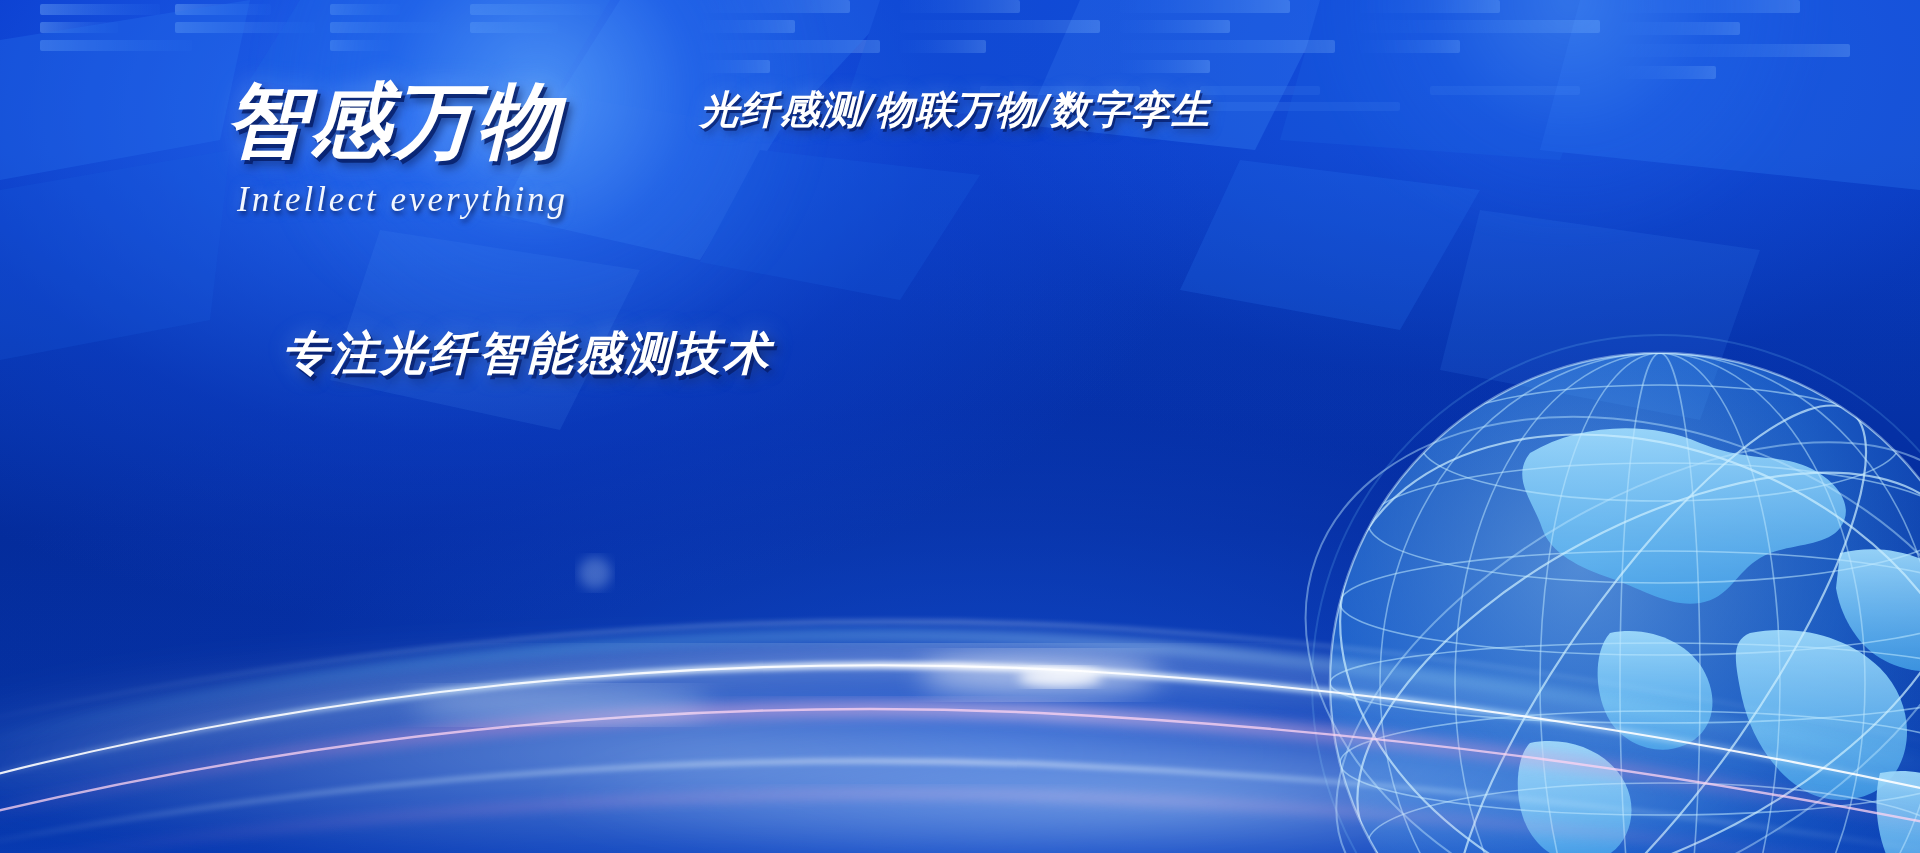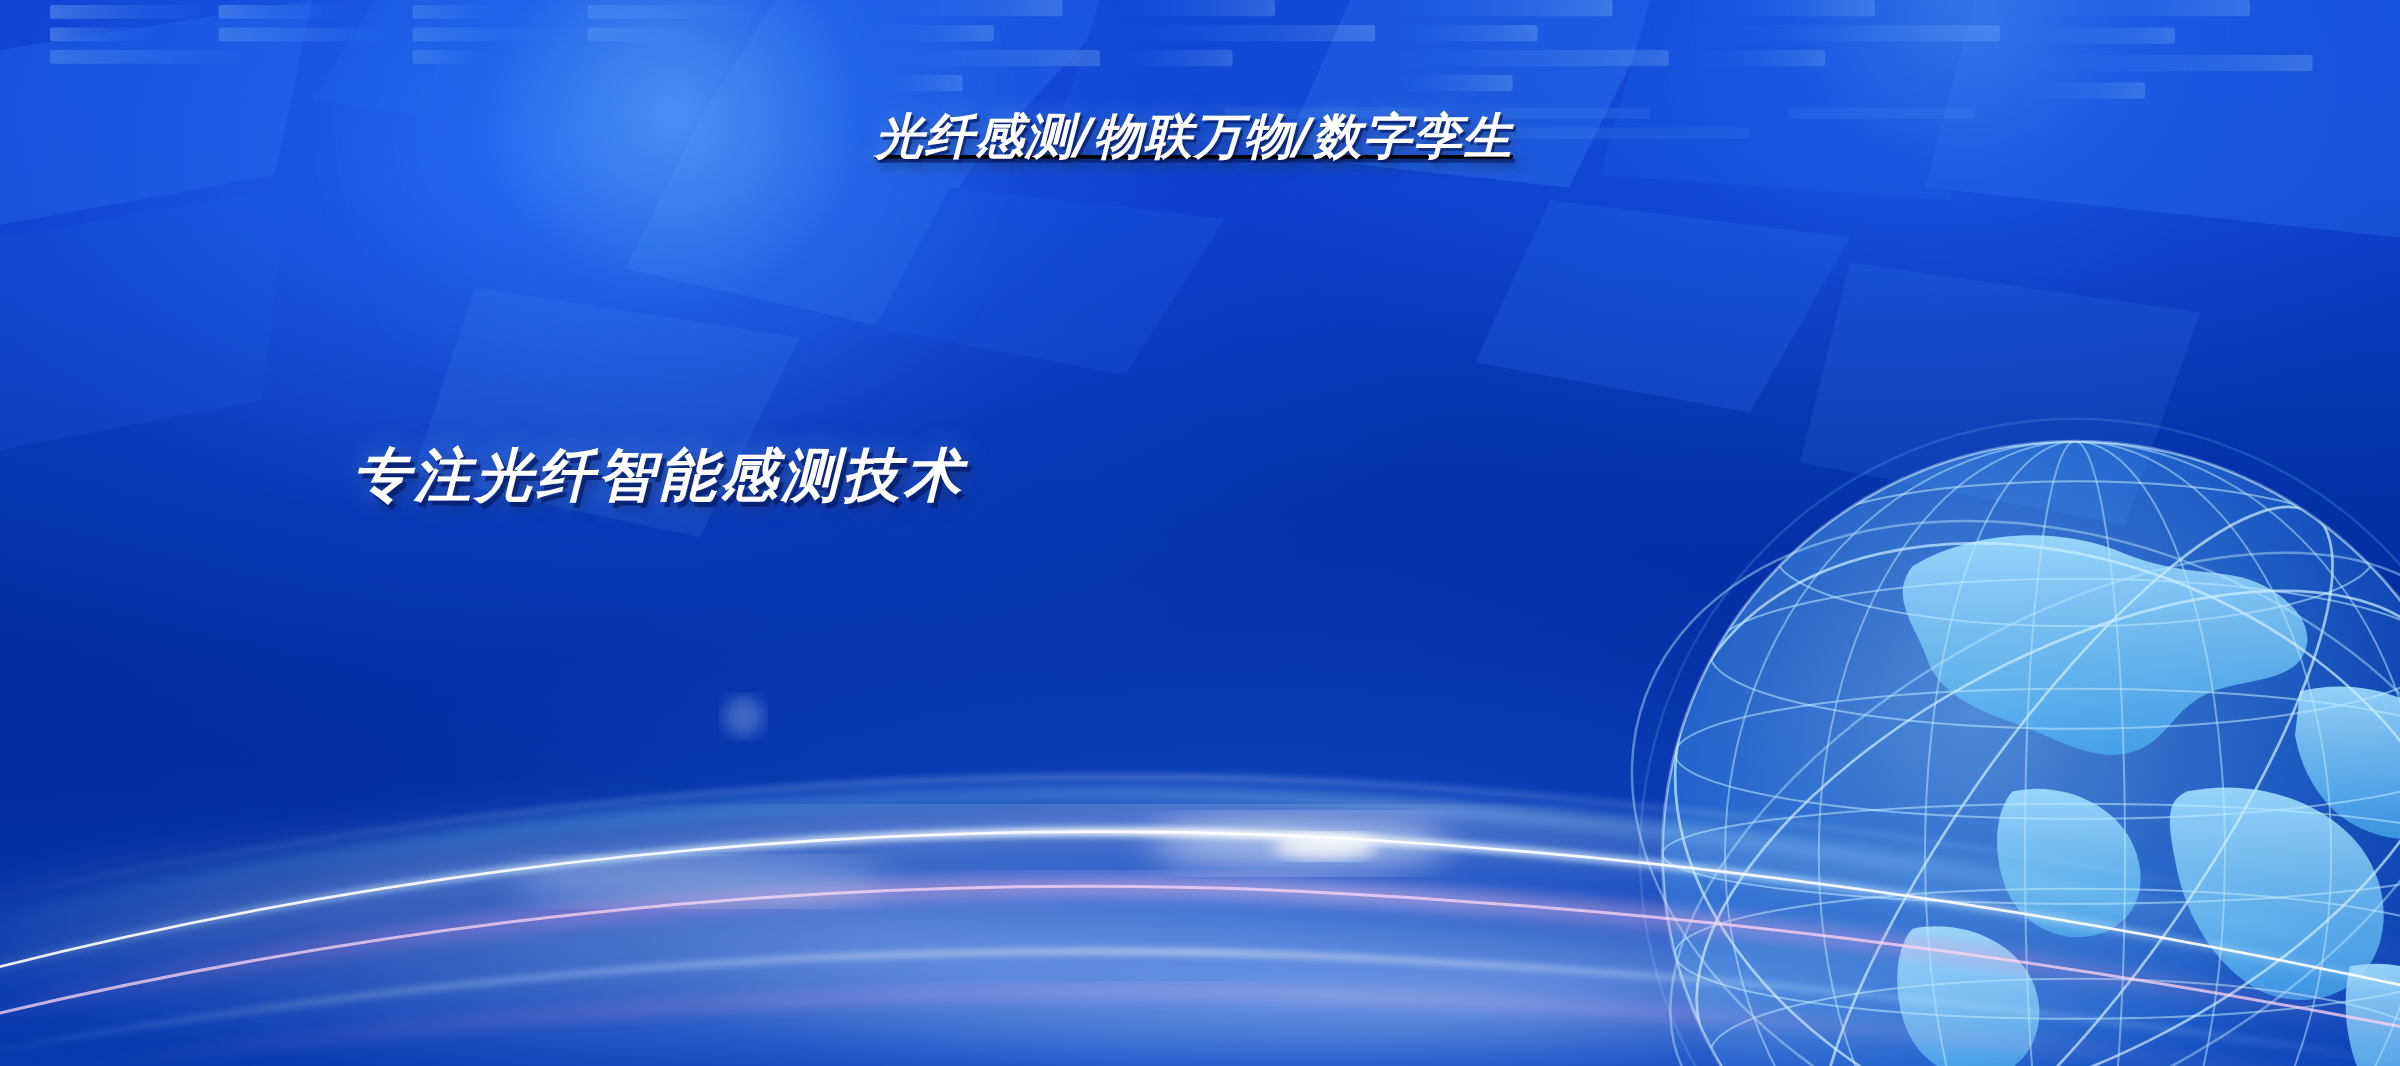--- a/index.html
+++ b/index.html
@@ -74,41 +74,40 @@
     letter-spacing:3px;
     color:#f2f7ff;
     white-space:nowrap;
     text-shadow:2px 3px 5px rgba(2,18,76,0.85), 0 0 14px rgba(140,195,255,0.4);
   }
 
   
   #slogan-block {
     position:absolute; left:645px; top:80px; width:620px;
     text-align:center;
-    text-decoration:underline;
   }
   .slogan-line {
     font-family:"DejaVu Sans", sans-serif;
     font-weight:bold;
     font-style:italic;
     font-size:39px;
     letter-spacing:1px;
     line-height:1.55;
     color:#ffffff;
     white-space:nowrap;
     text-shadow:
       2px 3px 0 rgba(4,26,100,0.7),
       4px 5px 9px rgba(2,18,76,0.55),
       0 0 18px rgba(150,200,255,0.4);
   }
   #slogan-line-2 { letter-spacing:4px; }
 
   
   #statement-block {
-    position:absolute; left:282px; top:350px; width:940px;
+    position:absolute; left:282px; top:323px; width:940px;
   }
   .statement-line {
     font-family:"DejaVu Sans", sans-serif;
     font-weight:bold;
     font-style:italic;
     font-size:46px;
     letter-spacing:3px;
     line-height:1.32;
     color:#ffffff;
     white-space:nowrap;
@@ -338,20 +337,24 @@
       <path d="M-60,420 C320,360 700,330 1080,344 C1430,358 1730,390 1980,428" fill="none" stroke="url(#sP)" stroke-width="8" opacity="0.4" filter="url(#bl6)"></path>
 
       <ellipse cx="1040" cy="222" rx="120" ry="22" fill="#ffffff" opacity="0.5" filter="url(#bl14)"></ellipse>
       <ellipse cx="560" cy="252" rx="150" ry="18" fill="#e6f6ff" opacity="0.35" filter="url(#bl14)"></ellipse>
       <ellipse cx="1060" cy="224" rx="42" ry="10" fill="#ffffff" opacity="0.85" filter="url(#bl6)"></ellipse>
 
       <circle cx="595" cy="120" r="16" fill="#cfe7ff" opacity="0.28" filter="url(#bl6)"></circle>
     </svg>
   </div>
 
+  <div id="headline-block">
+    <div id="main-title">智感万物</div>
+    <div id="main-subtitle">Intellect everything</div>
+  </div>
 
   <div id="slogan-block">
     <div class="slogan-line" id="slogan-line-1">光纤感测/物联万物/数字孪生</div>
   </div>
 
   <div id="statement-block">
     <div class="statement-line" id="statement-line-1">专注光纤智能感测技术</div>
   </div>
 
 </div>

